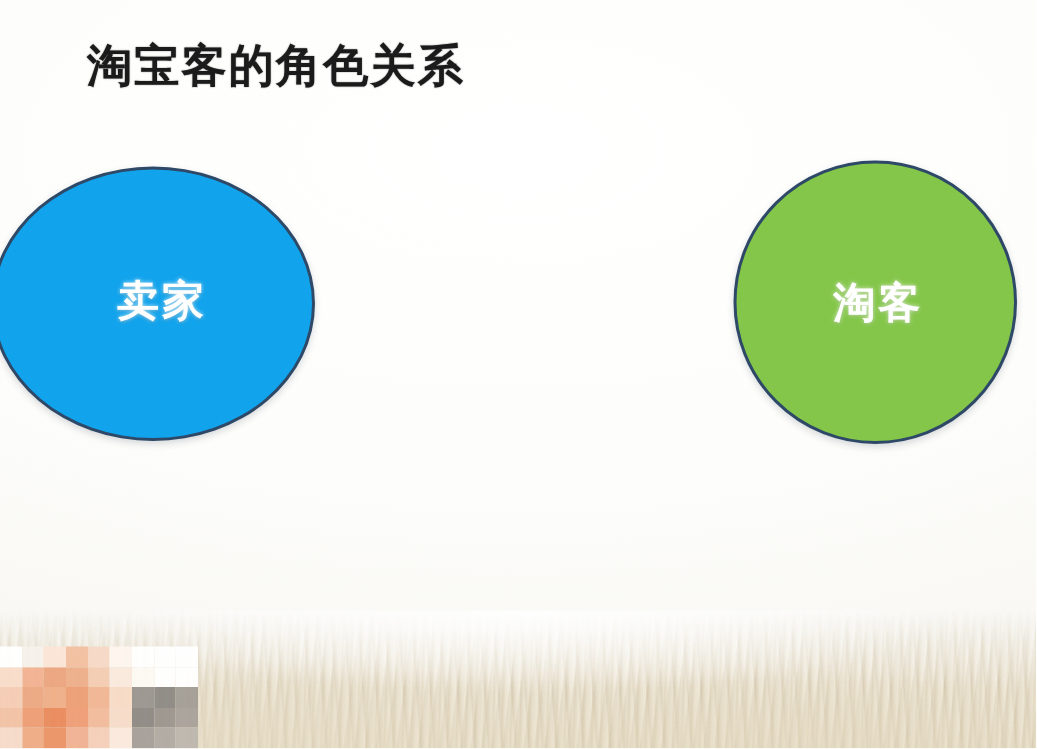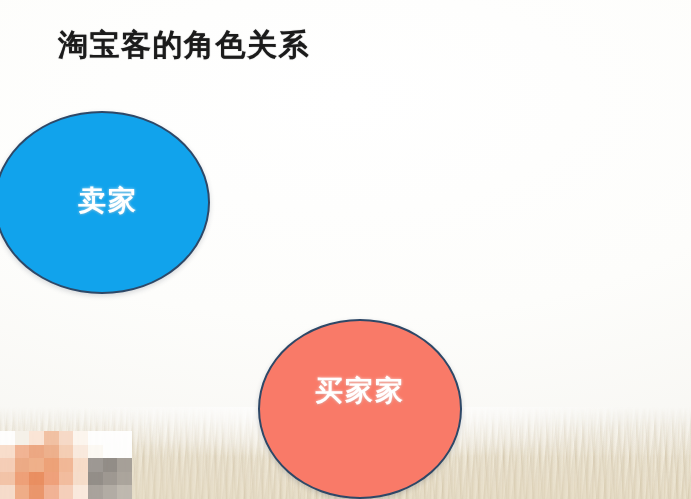--- a/index.html
+++ b/index.html
@@ -155,24 +155,24 @@
   <div class="bg-wash"></div>
   <div class="grass-band"></div>
   <div class="grass-haze"></div>
 
   <div class="title">淘宝客的角色关系</div>
 
   <div class="node" id="node-seller" style="background: rgb(17, 163, 236); border-color: rgb(46, 72, 103);">
     <span class="node-label" style="color: rgb(255, 255, 255);">卖家</span>
   </div>
 
-
-  <div class="node" id="node-buyer" style="background: rgb(249, 122, 104); border-color: rgb(46, 72, 103);">
-    <span class="node-label" style="color: rgb(255, 255, 255);">买家家</span>
+  <div class="node" id="node-promoter" style="background: rgb(132, 198, 74); border-color: rgb(46, 72, 103);">
+    <span class="node-label" style="color: rgb(255, 255, 255);">淘客</span>
   </div>
+
 
   <div class="mosaic" id="mosaic">
       <i style="background: rgb(255, 255, 255);"></i>
       <i style="background: rgb(246, 242, 234);"></i>
       <i style="background: rgb(251, 229, 214);"></i>
       <i style="background: rgb(242, 191, 160);"></i>
       <i style="background: rgb(247, 217, 198);"></i>
       <i style="background: rgb(253, 246, 239);"></i>
       <i style="background: rgb(255, 255, 255);"></i>
       <i style="background: rgb(255, 255, 255);"></i>

